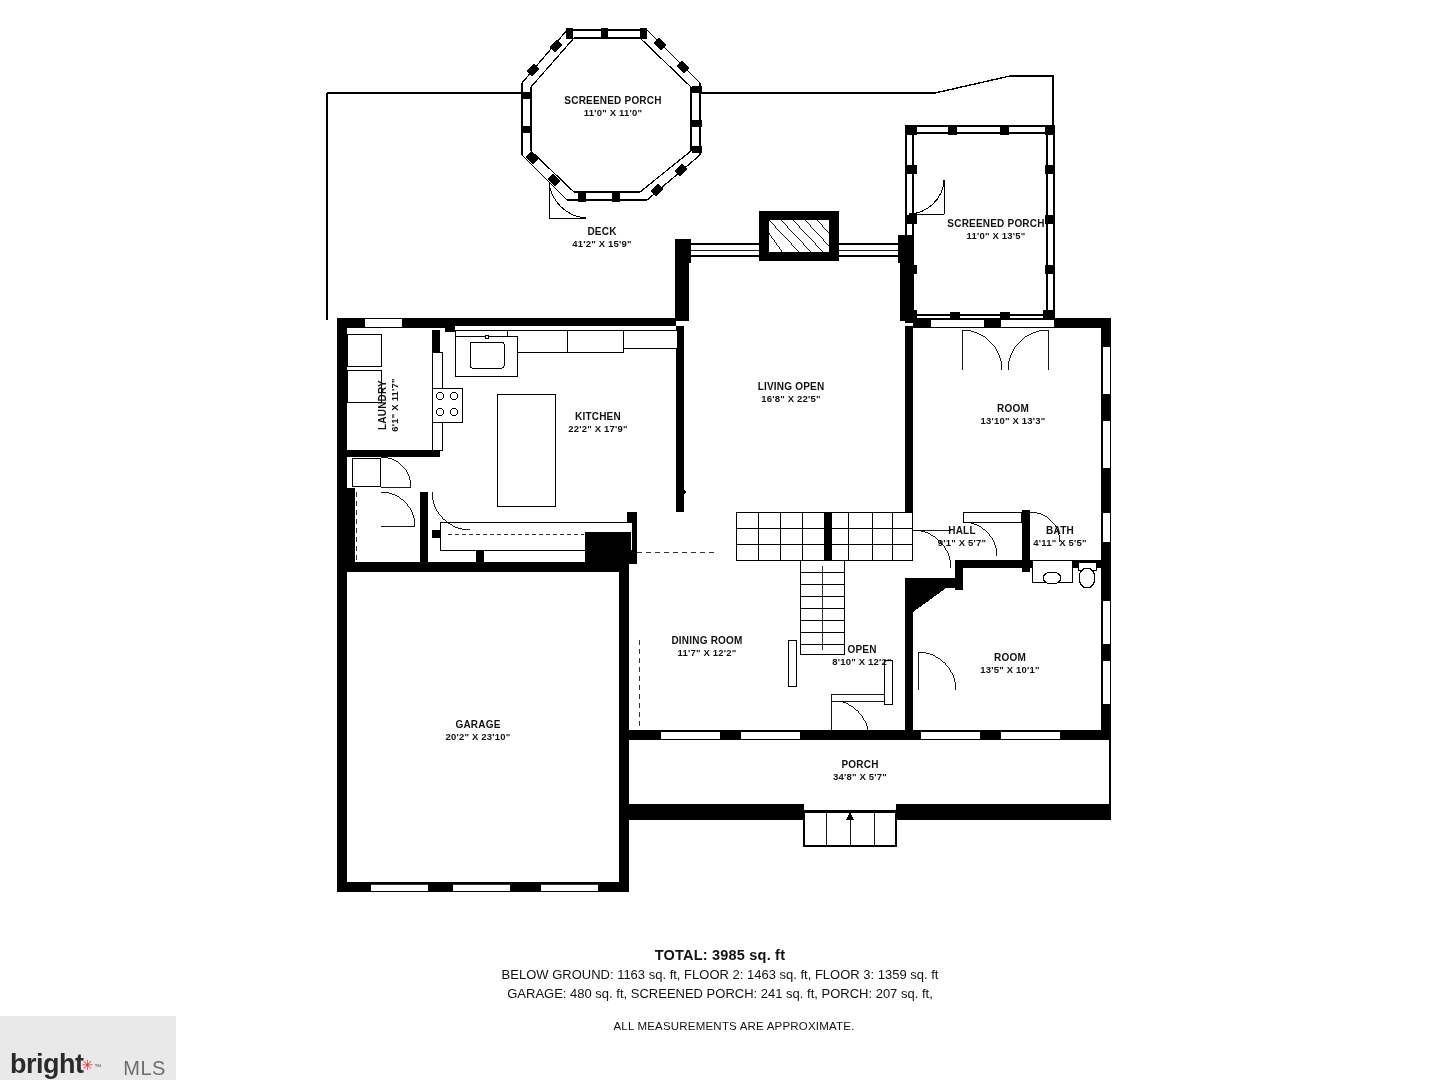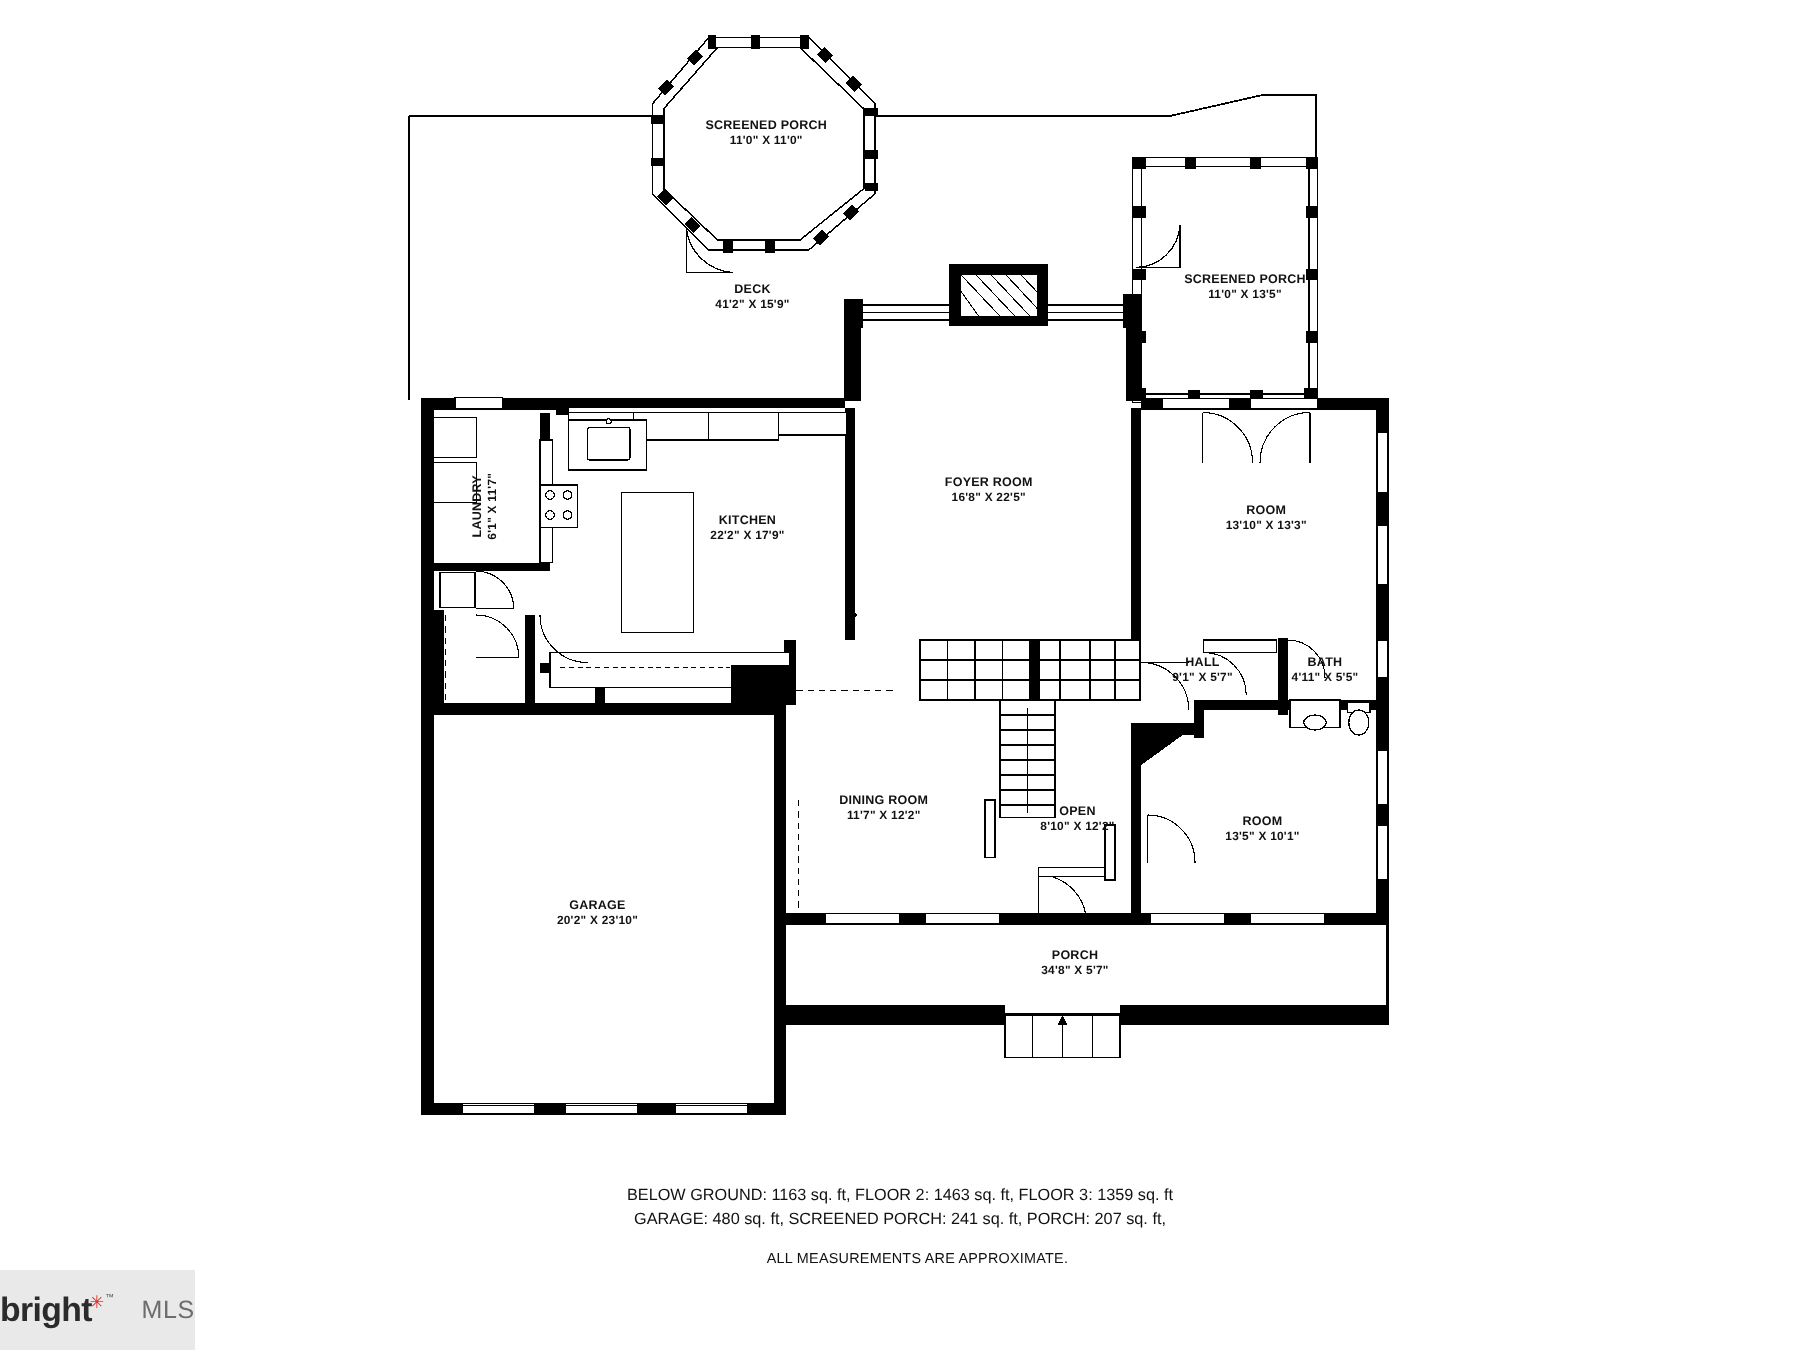--- a/index.html
+++ b/index.html
@@ -56,25 +56,25 @@
     display: block;
     margin-top: 14px;
     font-size: 11.5px;
     letter-spacing: 0.2px;
     padding-left: 28px;
   }
   .logo {
     position: absolute;
     left: 0;
     top: 1016px;
-    width: 156px;
+    width: 176px;
     height: 64px;
     background: #e9e9e9;
     display: flex;
-    align-items: center;
+    align-items: flex-end;
     justify-content: center;
   }
   .logo .b1 {
     font-size: 27px;
     font-weight: bold;
     color: #2b2b2b;
     letter-spacing: -0.5px;
   }
   .logo .star {
     color: #e2342a;
@@ -413,21 +413,21 @@
   </div>
   <div class="room-label" style="left:389px; top:405px; transform:translate(-50%,-50%) rotate(-90deg);">
     <span>LAUNDRY</span>
     <span class="dim">6'1" X 11'7"</span>
   </div>
   <div class="room-label" style="left:598px; top:423px;">
     <span>KITCHEN</span>
     <span class="dim">22'2" X 17'9"</span>
   </div>
   <div class="room-label" style="left:791px; top:393px;">
-    <span>FOYER ROOM</span>
+    <span>LIVING OPEN</span>
     <span class="dim">16'8" X 22'5"</span>
   </div>
   <div class="room-label" style="left:1013px; top:415px;">
     <span>ROOM</span>
     <span class="dim">13'10" X 13'3"</span>
   </div>
   <div class="room-label" style="left:962px; top:537px;">
     <span>HALL</span>
     <span class="dim">9'1" X 5'7"</span>
   </div>
@@ -450,20 +450,21 @@
   <div class="room-label" style="left:478px; top:731px;">
     <span>GARAGE</span>
     <span class="dim">20'2" X 23'10"</span>
   </div>
   <div class="room-label" style="left:860px; top:771px;">
     <span>PORCH</span>
     <span class="dim">34'8" X 5'7"</span>
   </div>
 
   <div class="summary">
+    <div class="total">TOTAL: 3985 sq. ft</div>
     <div>BELOW GROUND: 1163 sq. ft, FLOOR 2: 1463 sq. ft, FLOOR 3: 1359 sq. ft</div>
     <div>GARAGE: 480 sq. ft, SCREENED PORCH: 241 sq. ft, PORCH: 207 sq. ft,</div>
     <span class="approx">ALL MEASUREMENTS ARE APPROXIMATE.</span>
   </div>
 
   <div class="logo">
     <span class="b1">bright</span>
       <span class="star">✳</span>
       <span class="tm">™</span>
       <span class="b2">MLS</span>

